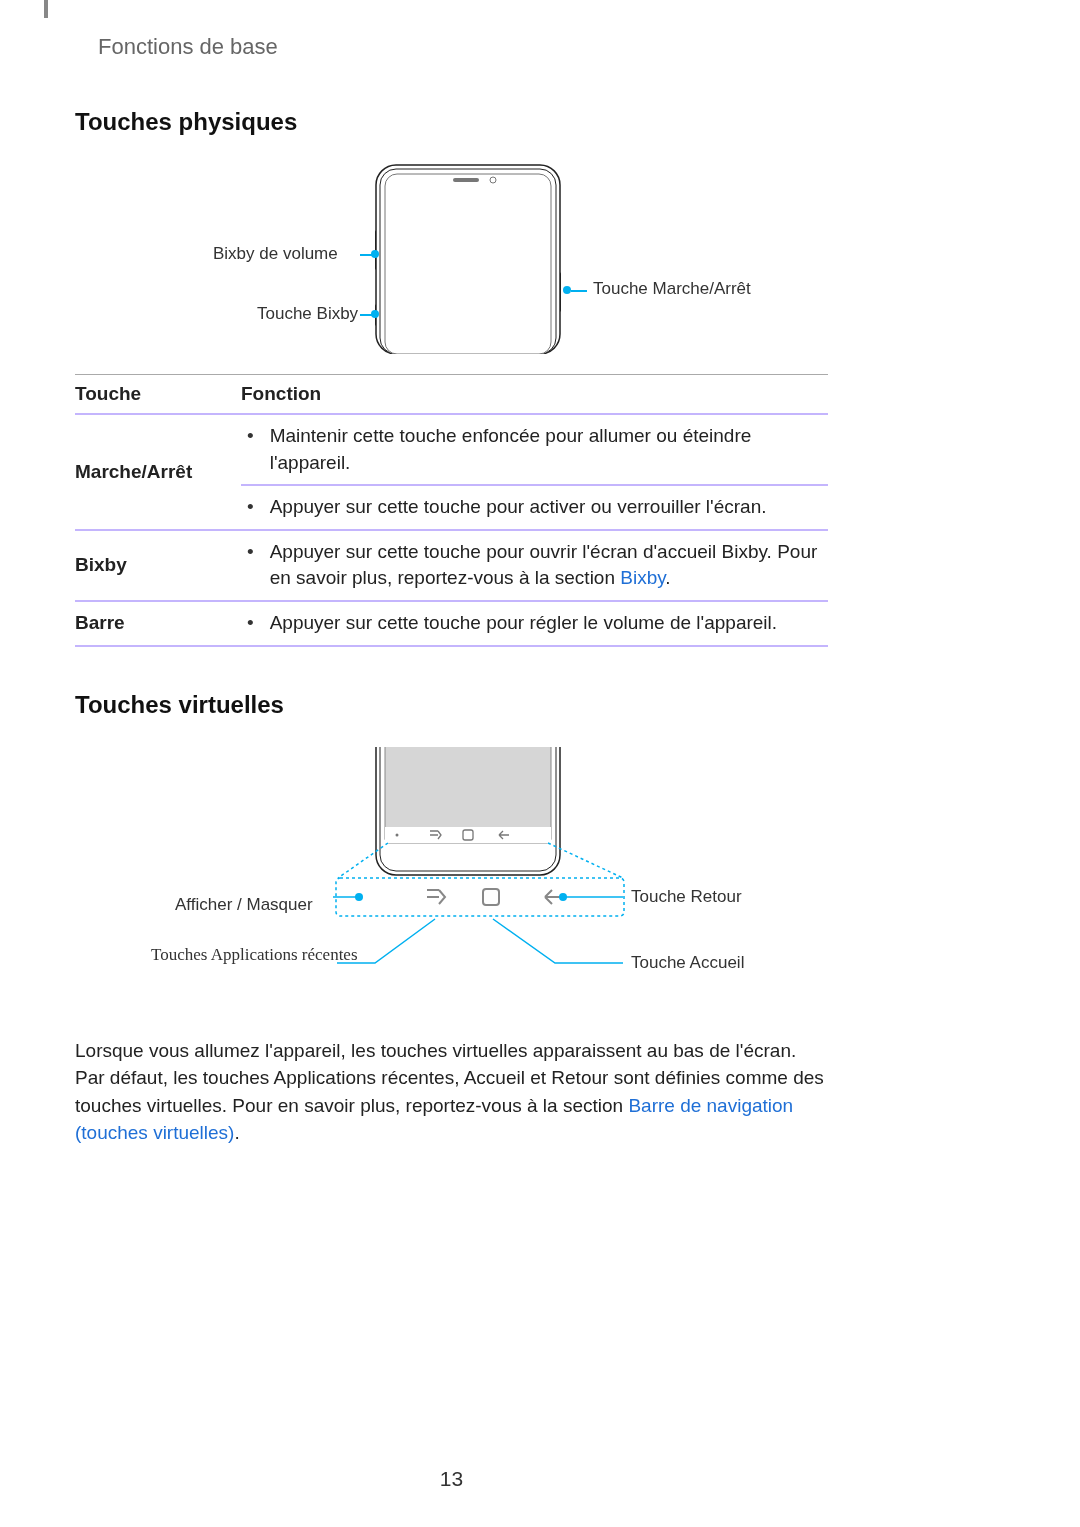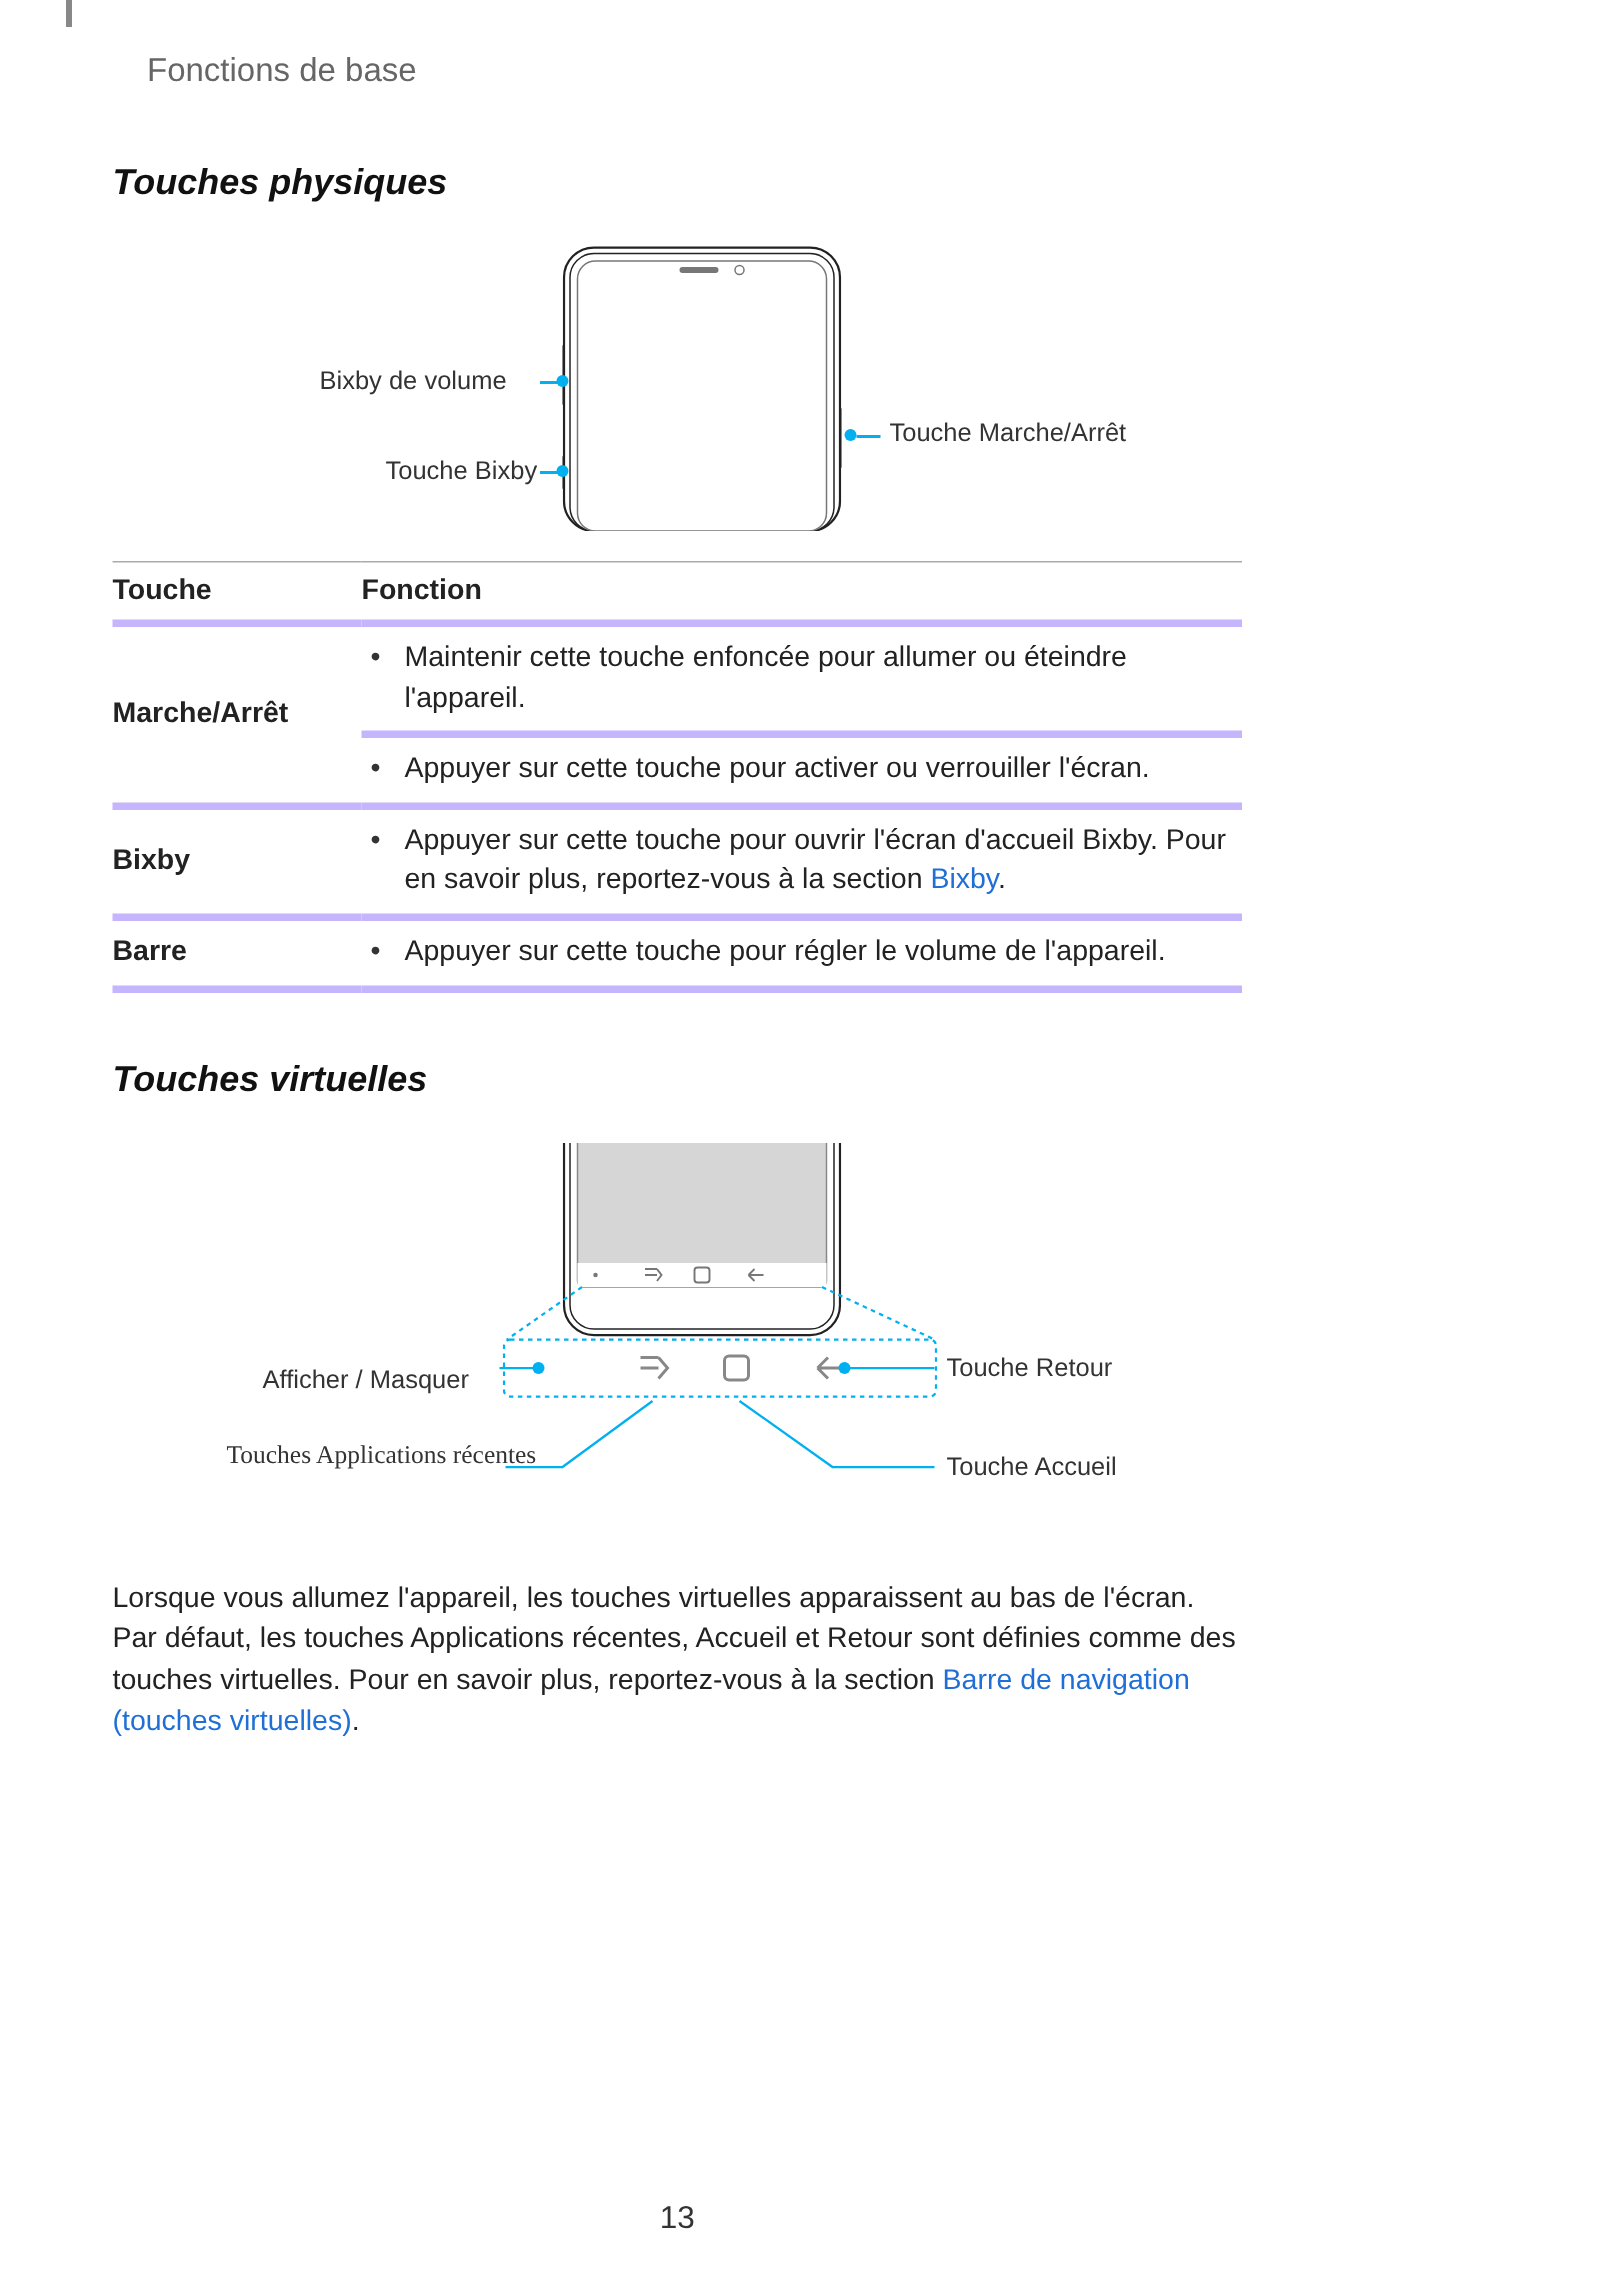--- a/index.html
+++ b/index.html
@@ -36,21 +36,20 @@
     position: absolute;
     left: 75px;
     right: 75px;
     top: 108px;
   }
   h2 {
     font-size: 24px;
     font-weight: 700;
     margin: 0 0 28px 0;
     color: #111;
-    font-style: italic;
   }
   .figure-wrap {
     position: relative;
     height: 200px;
     margin: 0 auto 10px auto;
   }
   .phone-top {
     position: absolute;
     left: 300px;
     top: 0;
@@ -75,21 +74,21 @@
     border-radius: 50%;
     background: #00b0f0;
   }
   table.keys {
     width: 100%;
     border-collapse: collapse;
     font-size: 19px;
   }
   table.keys th, table.keys td {
     border-top: 1px solid #aaa;
-    border-bottom: 5px solid #c4b5fd;
+    border-bottom: 2px solid #c4b5fd;
     padding: 8px 6px 8px 0;
     text-align: left;
     vertical-align: middle;
   }
   table.keys th {
     font-weight: 700;
   }
   .keycol {
     width: 160px;
     font-weight: 700;

